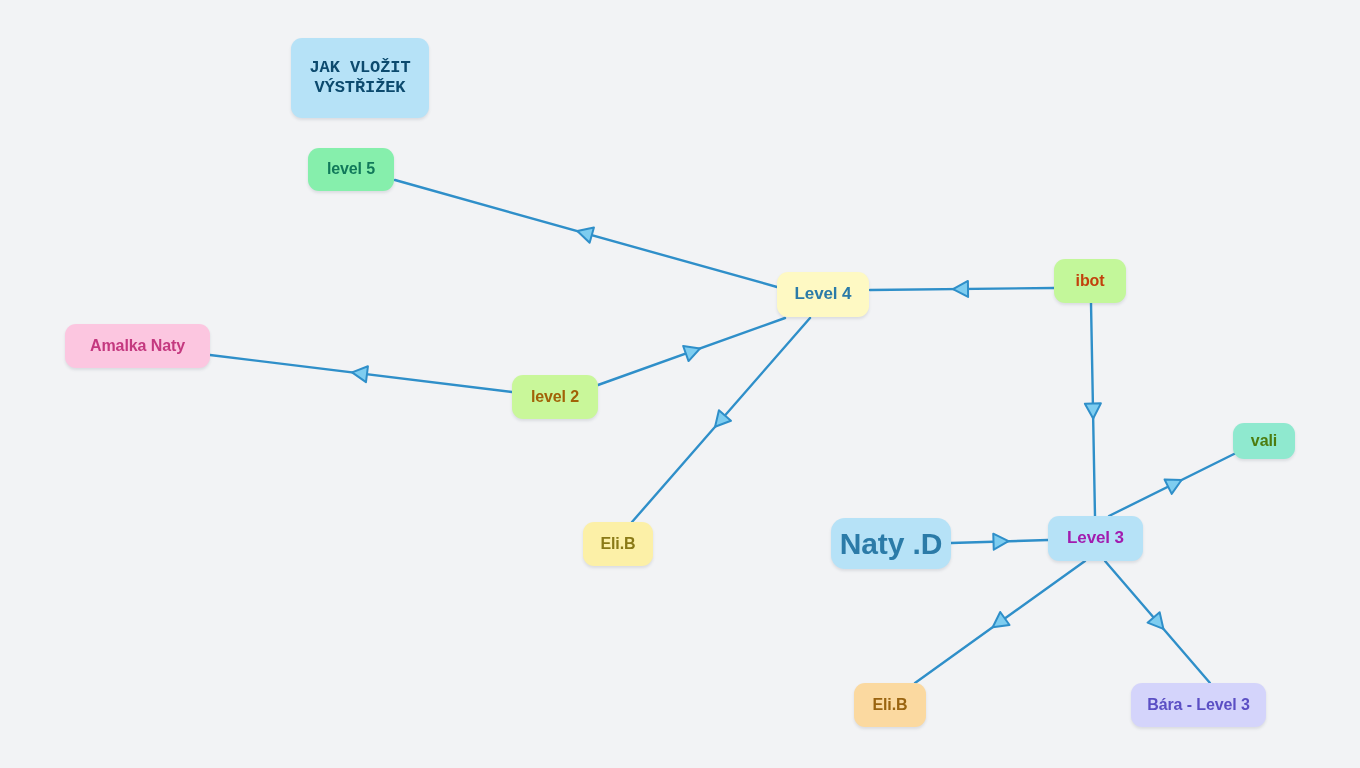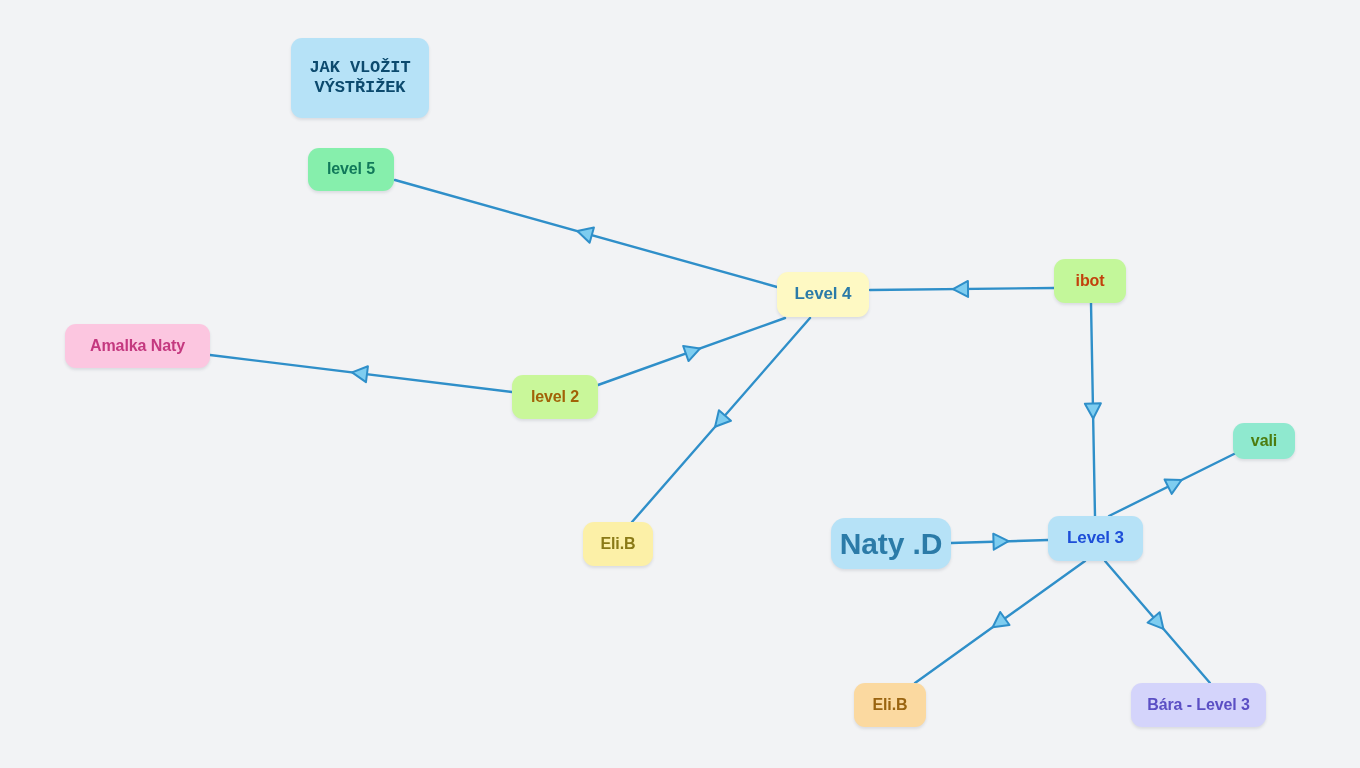--- a/index.html
+++ b/index.html
@@ -96,17 +96,17 @@
       <div class="node" style="left: 291px; top: 38px; width: 138px; height: 80px; background: rgb(182, 226, 247); color: #0c4a6e; font-size: 17px; font-family: Liberation Mono, monospace;"><span>JAK VLOŽIT
 VÝSTŘIŽEK</span></div>
       <div class="node" style="left: 308px; top: 148px; width: 86px; height: 43px; background: #86efac; color: rgb(17, 121, 90); font-size: 16px;"><span>level 5</span></div>
       <div class="node" style="left: 777px; top: 272px; width: 92px; height: 45px; background: #fef9c3; color: rgb(43, 123, 168); font-size: 17px;"><span>Level 4</span></div>
       <div class="node" style="left: 1054px; top: 259px; width: 72px; height: 44px; background: rgb(195, 247, 154); color: #c2410c; font-size: 16px;"><span>ibot</span></div>
       <div class="node" style="left: 65px; top: 324px; width: 145px; height: 44px; background: rgb(252, 198, 224); color: rgb(196, 56, 127); font-size: 16px;"><span>Amalka Naty</span></div>
       <div class="node" style="left: 512px; top: 375px; width: 86px; height: 44px; background: rgb(201, 247, 154); color: #a16207; font-size: 16px;"><span>level 2</span></div>
       <div class="node" style="left: 1233px; top: 410px; width: 62px; height: 36px; background: rgb(143, 233, 207); color: #4d7c0f; font-size: 16px; margin-top: 13px;"><span>vali</span></div>
       <div class="node" style="left: 583px; top: 522px; width: 70px; height: 44px; background: rgb(252, 240, 167); color: rgb(138, 122, 22); font-size: 16px;"><span>Eli.B</span></div>
       <div class="node big" style="left: 831px; top: 518px; width: 120px; height: 51px; background: rgb(182, 226, 247); color: rgb(43, 123, 168); font-size: 30px;"><span>Naty .D</span></div>
-      <div class="node" style="left: 1048px; top: 516px; width: 95px; height: 45px; background: rgb(182, 226, 247); color: #1d4ed8; font-size: 17px;"><span>Level 3</span></div>
+      <div class="node" style="left: 1048px; top: 516px; width: 95px; height: 45px; background: rgb(182, 226, 247); color: #a21caf; font-size: 17px;"><span>Level 3</span></div>
       <div class="node" style="left: 854px; top: 683px; width: 72px; height: 44px; background: rgb(251, 217, 160); color: rgb(154, 100, 16); font-size: 16px;"><span>Eli.B</span></div>
       <div class="node" style="left: 1131px; top: 683px; width: 135px; height: 44px; background: rgb(212, 212, 251); color: rgb(91, 79, 196); font-size: 16px;"><span>Bára - Level 3</span></div>
     </div>
 </div>
 
 </body></html>

